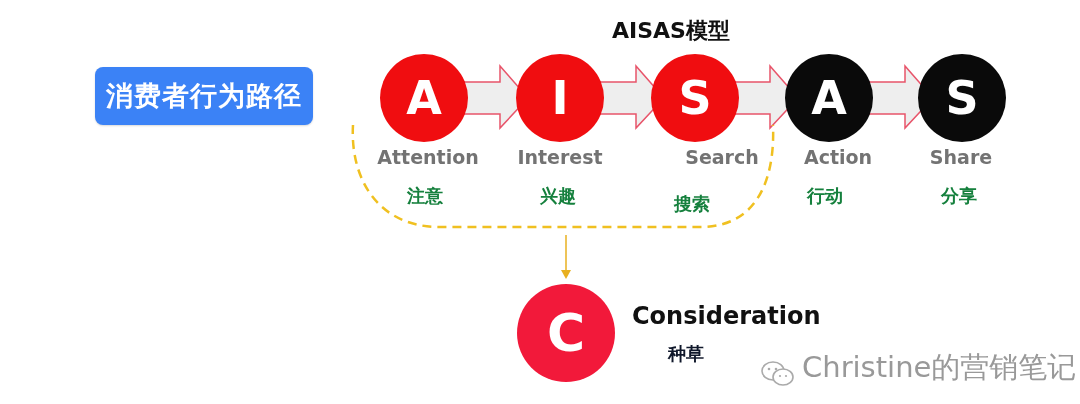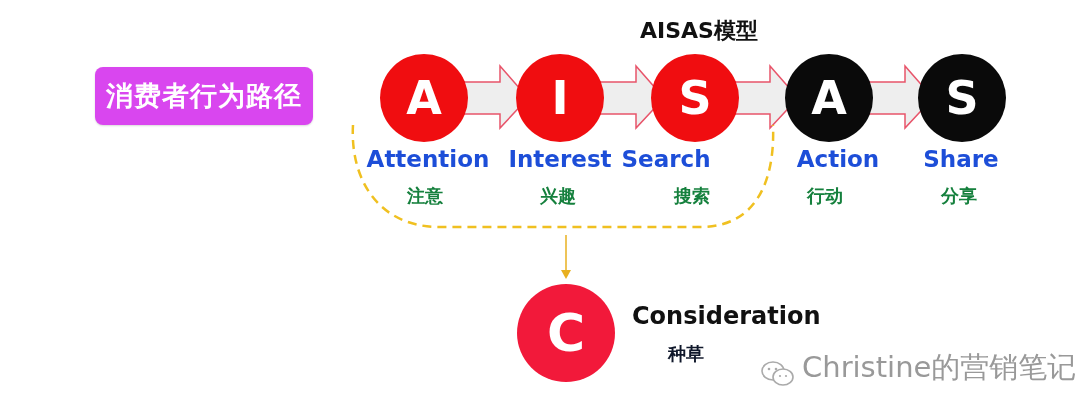--- a/index.html
+++ b/index.html
@@ -1,23 +1,23 @@
 <!DOCTYPE html>
 <html><head>
 <meta charset="utf-8">
 <style>
   html,body{margin:0;padding:0;background:#ffffff;}
   body{width:1080px;height:404px;position:relative;overflow:hidden;font-family:"DejaVu Sans","Liberation Sans",sans-serif;}
   .abs{position:absolute;}
-  .path-label{left:95px;top:67px;width:218px;height:58px;background:#d946ef;border-radius:8px;color:#fff;font-size:27px;font-weight:bold;display:flex;align-items:center;justify-content:center;letter-spacing:1px;box-shadow:0 1px 2px rgba(0,0,0,0.15);}
-  .title{left:640px;top:16px;font-size:22px;font-weight:bold;color:#111;}
+  .path-label{left:95px;top:67px;width:218px;height:58px;background:#3b82f6;border-radius:8px;color:#fff;font-size:27px;font-weight:bold;display:flex;align-items:center;justify-content:center;letter-spacing:1px;box-shadow:0 1px 2px rgba(0,0,0,0.15);}
+  .title{left:612px;top:16px;font-size:22px;font-weight:bold;color:#111;}
   .circle{width:88px;height:88px;border-radius:50%;display:flex;align-items:center;justify-content:center;color:#fff;font-size:46px;font-weight:bold;font-family:"DejaVu Sans","Liberation Sans",sans-serif;}
   .red{background:#f00d10;}
   .black{background:#0a0a0a;}
-  .en{font-size:23px;font-weight:bold;color:#1d4ed8;text-align:center;width:140px;}
+  .en{font-size:19px;font-weight:bold;color:#737373;text-align:center;width:140px;}
   .cn{font-size:18px;font-weight:bold;color:#15803d;text-align:center;width:140px;}
   .c-circle{width:98px;height:98px;border-radius:50%;background:#f2193a;display:flex;align-items:center;justify-content:center;color:#fff;font-size:52px;font-weight:bold;}
   .watermark{left:760px;top:348px;font-size:29px;color:#999;font-family:"DejaVu Sans","Liberation Sans",sans-serif;display:flex;align-items:flex-end;gap:6px;}
 </style>
 </head>
 <body>
 
 <svg class="abs" style="left:0;top:0" width="1080" height="404">
   <g fill="#eeeeee" stroke="#e8546a" stroke-width="1.5">
     <path d="M455,82 L500,82 L500,66 L528,98 L500,128 L500,114 L455,114 Z"></path>
@@ -34,27 +34,27 @@
 <div class="abs title">AISAS模型</div>
 
 <div class="abs circle red" style="left:380px;top:54px">A</div>
 <div class="abs circle red" style="left:516px;top:54px">I</div>
 <div class="abs circle red" style="left:651px;top:54px">S</div>
 <div class="abs circle black" style="left:785px;top:54px">A</div>
 <div class="abs circle black" style="left:918px;top:54px">S</div>
 
 <div class="abs en" style="left:358px;top:146px">Attention</div>
 <div class="abs en" style="left:490px;top:146px">Interest</div>
-<div class="abs en" style="left:596px;top:146px">Search</div>
+<div class="abs en" style="left:652px;top:146px">Search</div>
 <div class="abs en" style="left:768px;top:146px">Action</div>
 <div class="abs en" style="left:891px;top:146px">Share</div>
 
 <div class="abs cn" style="left:355px;top:184px">注意</div>
 <div class="abs cn" style="left:488px;top:184px">兴趣</div>
-<div class="abs cn" style="left:622px;top:184px">搜索</div>
+<div class="abs cn" style="left:622px;top:192px">搜索</div>
 <div class="abs cn" style="left:755px;top:184px">行动</div>
 <div class="abs cn" style="left:889px;top:184px">分享</div>
 
 <div class="abs c-circle" style="left:517px;top:284px">C</div>
 <div class="abs" style="left:632px;top:302px;font-size:24px;font-weight:bold;color:#111">Consideration</div>
 <div class="abs" style="left:668px;top:342px;font-size:18px;font-weight:bold;color:#0f172a">种草</div>
 
 <div class="abs watermark">
   <svg width="36" height="28" viewBox="0 0 36 28">
     <ellipse cx="13" cy="11" rx="11" ry="9" fill="none" stroke="#aaa" stroke-width="1.6"></ellipse>

